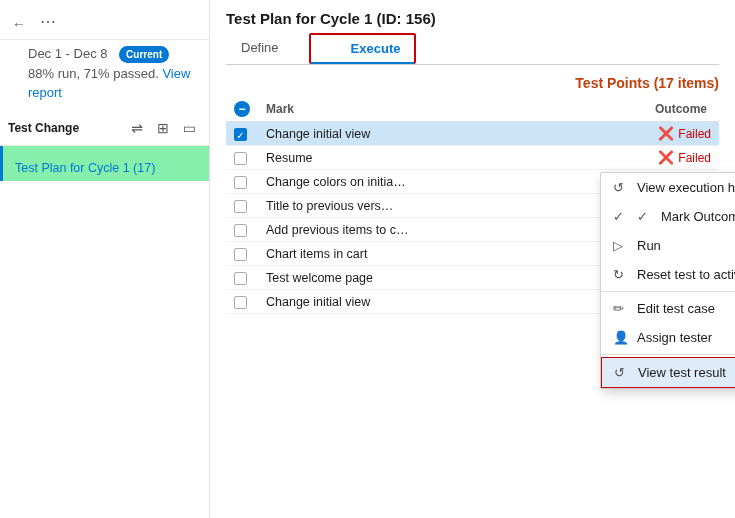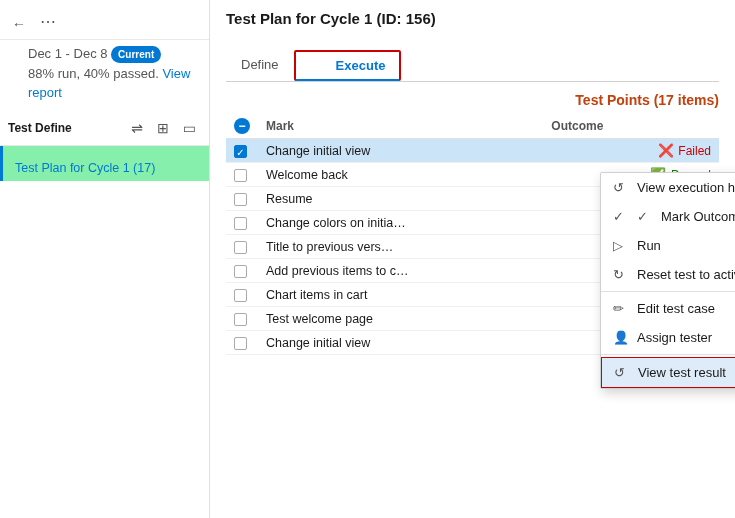--- a/index.html
+++ b/index.html
@@ -47,21 +47,21 @@
       line-height: 1.5;
     }
     .sidebar-meta .dates { color: #555; }
     .current-badge {
       display: inline-block;
       background: #0078d4;
       color: #fff;
       font-size: 10px;
       border-radius: 10px;
       padding: 1px 7px;
-      margin-left: 0;
+      margin-left: 8px;
       font-weight: 600;
       vertical-align: middle;
     }
     .view-report {
       color: #0078d4;
       cursor: pointer;
       text-decoration: none;
     }
     .test-suites-bar {
       display: flex;
@@ -101,25 +101,25 @@
       background: #fff;
       position: relative;
     }
     .main-header {
       padding: 10px 16px 0 16px;
     }
     .main-title {
       font-size: 15px;
       font-weight: 600;
       color: #1a1a1a;
-      margin-bottom: 23px;
+      margin-bottom: 6px;
     }
     .tabs {
       display: flex;
-      gap: 0;
+      gap: 15px;
       border-bottom: 1px solid #d0d0d0;
     }
     .tab {
       padding: 6px 14px;
       cursor: pointer;
       color: #555;
       font-size: 13px;
       position: relative;
       border: 1px solid transparent;
     }
@@ -159,21 +159,21 @@
     }
     .test-table th {
       text-align: left;
       padding: 4px 8px;
       color: #555;
       font-weight: 600;
       font-size: 12px;
       border-bottom: 1px solid #e0e0e0;
       background: #fff;
     }
-    .test-table th.outcome-col { text-align: left; padding-right: 12px; }
+    .test-table th.outcome-col { text-align: right; padding-right: 12px; }
     .test-table td {
       padding: 4px 8px;
       border-bottom: 1px solid #f0f0f0;
       font-size: 12.5px;
       color: #1a1a1a;
     }
     .test-table tr.selected-row { background: #cce4f7; }
     .outcome-cell {
       text-align: right;
       padding-right: 8px;
@@ -258,26 +258,26 @@
   <div class="sidebar-header">
     <span class="back-btn">←</span>
     <span class="sidebar-more">⋯</span>
   </div>
   <div class="sidebar-meta">
     <div class="dates">
       <span>Dec 1 - Dec 8</span>
       <span class="current-badge">Current</span>
     </div>
     <div>
-      <span>88% run, 40% passed.</span>
+      <span>88% run, 71% passed.</span>
       <a class="view-report">View report</a>
     </div>
   </div>
   <div class="test-suites-bar">
-    <span class="test-suites-label">Test Define</span>
+    <span class="test-suites-label">Test Change</span>
     <span class="icon-btn">⇌</span>
     <span class="icon-btn">⊞</span>
     <span class="icon-btn">▭</span>
   </div>
   <div class="suite-item">Test Plan for Cycle 1 (17)</div>
 </div>
 
 <div class="main">
   <div class="main-header">
     <div class="main-title">Test Plan for Cycle 1 (ID: 156)</div>
@@ -299,25 +299,20 @@
         </tr>
       </thead>
       <tbody id="test-rows">
           <tr class="selected-row">
             <td class="cb-cell"><span class="checkbox checked">✓</span></td>
             <td>Change initial view</td>
             <td class="outcome-cell"><span class="outcome-badge outcome-failed"><span class="x-circle">❌</span> Failed</span></td>
           </tr>
           <tr>
             <td class="cb-cell"><span class="checkbox"></span></td>
-            <td>Welcome back</td>
-            <td class="outcome-cell"><span class="outcome-badge outcome-passed"><span class="check-circle">✅</span> Passed</span></td>
-          </tr>
-          <tr>
-            <td class="cb-cell"><span class="checkbox"></span></td>
             <td>Resume</td>
             <td class="outcome-cell"><span class="outcome-badge outcome-failed"><span class="x-circle">❌</span> Failed</span></td>
           </tr>
           <tr>
             <td class="cb-cell"><span class="checkbox"></span></td>
             <td>Change colors on initia…</td>
             <td class="outcome-cell"><span class="outcome-badge outcome-passed"><span class="check-circle">✅</span> Passed</span></td>
           </tr>
           <tr>
             <td class="cb-cell"><span class="checkbox"></span></td>

